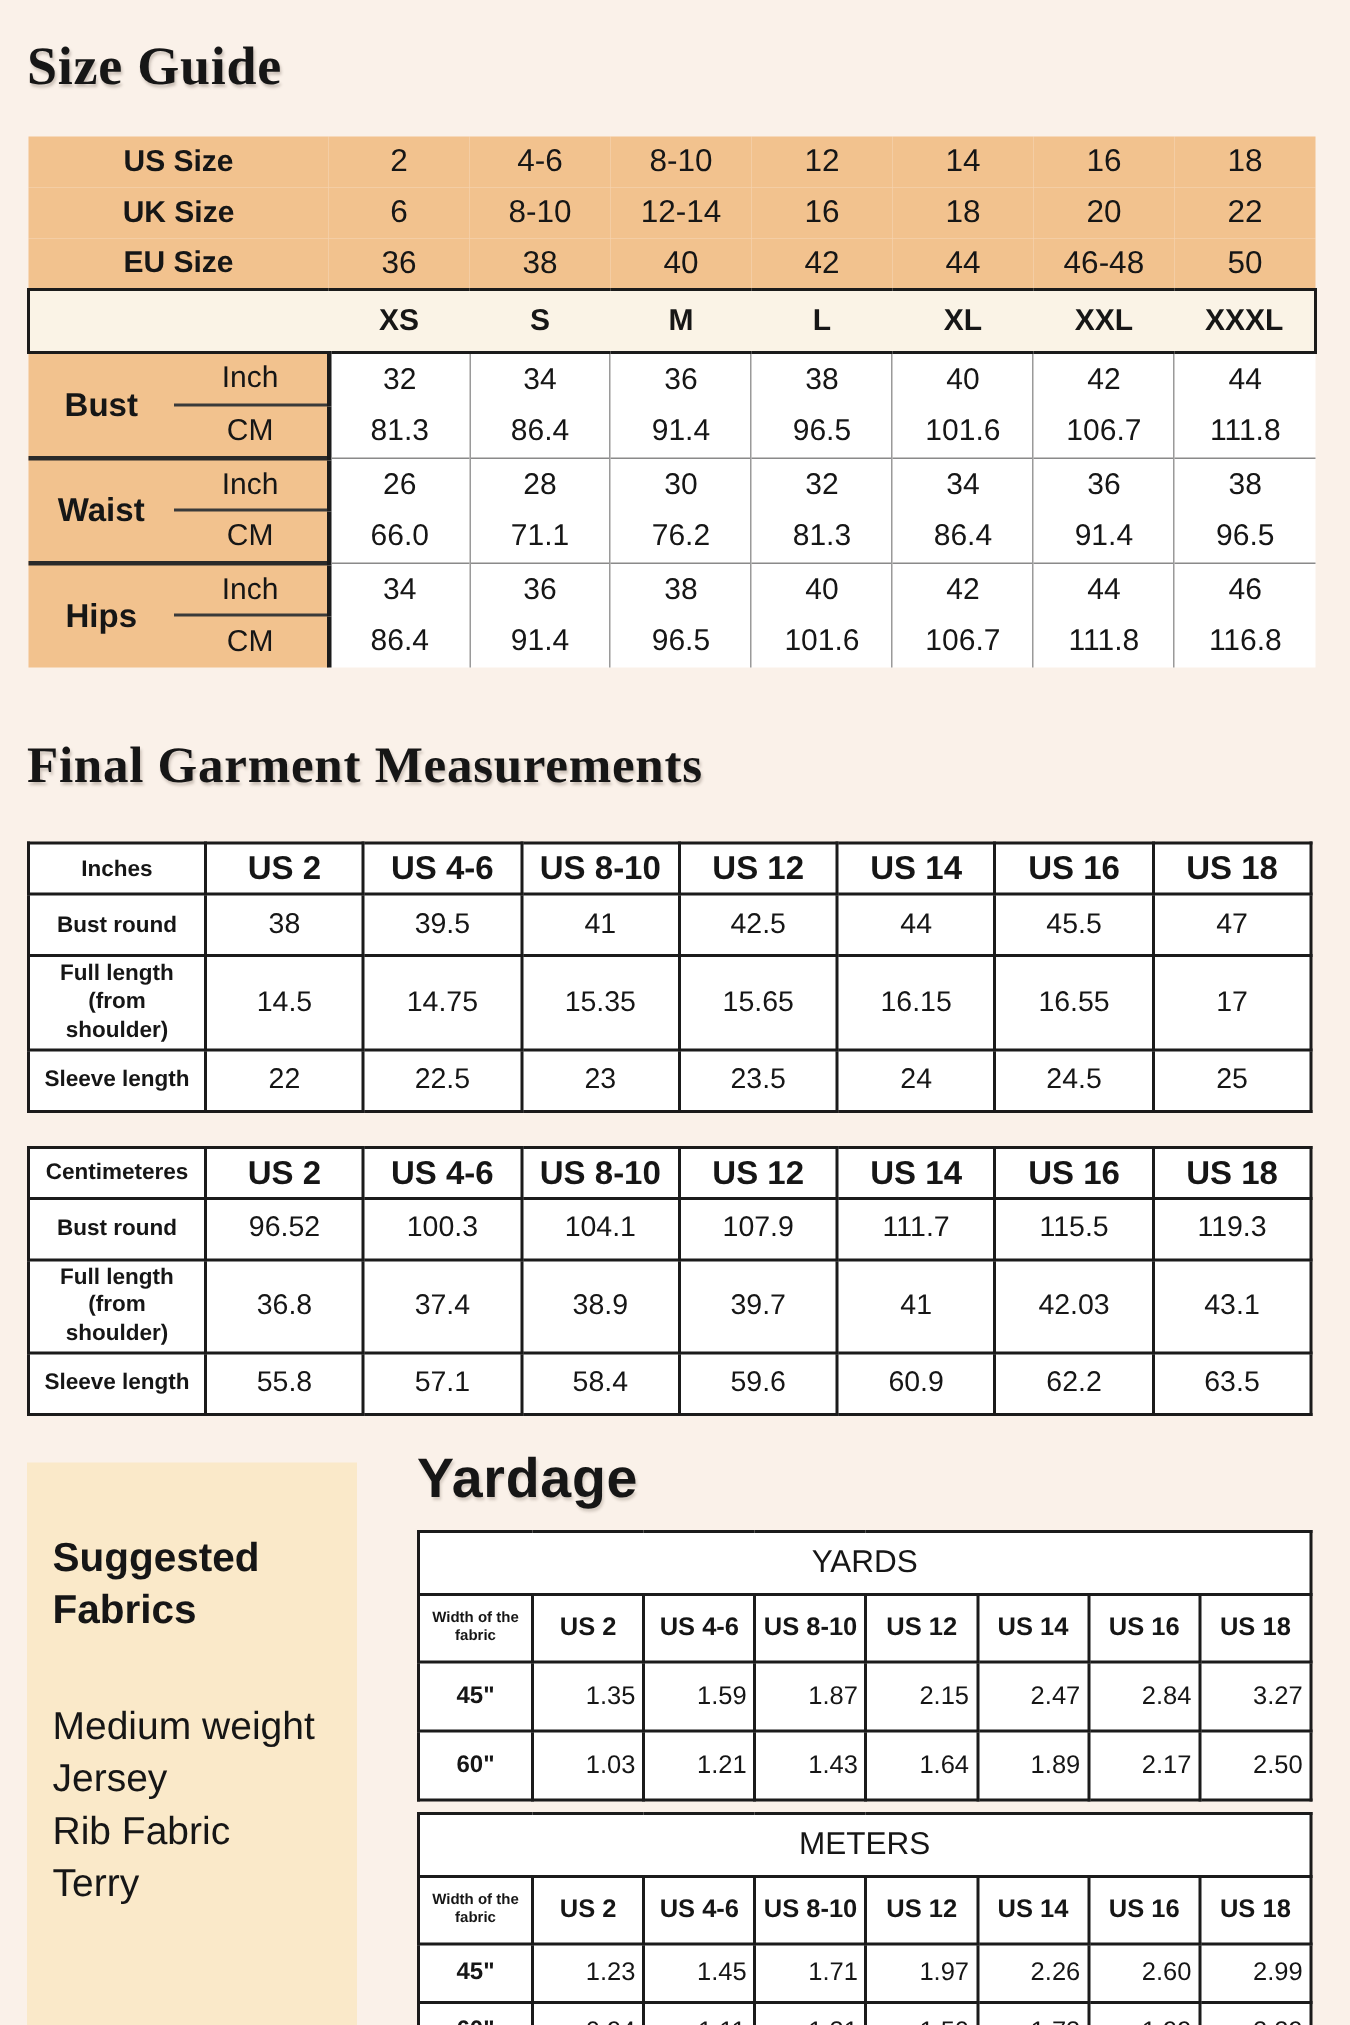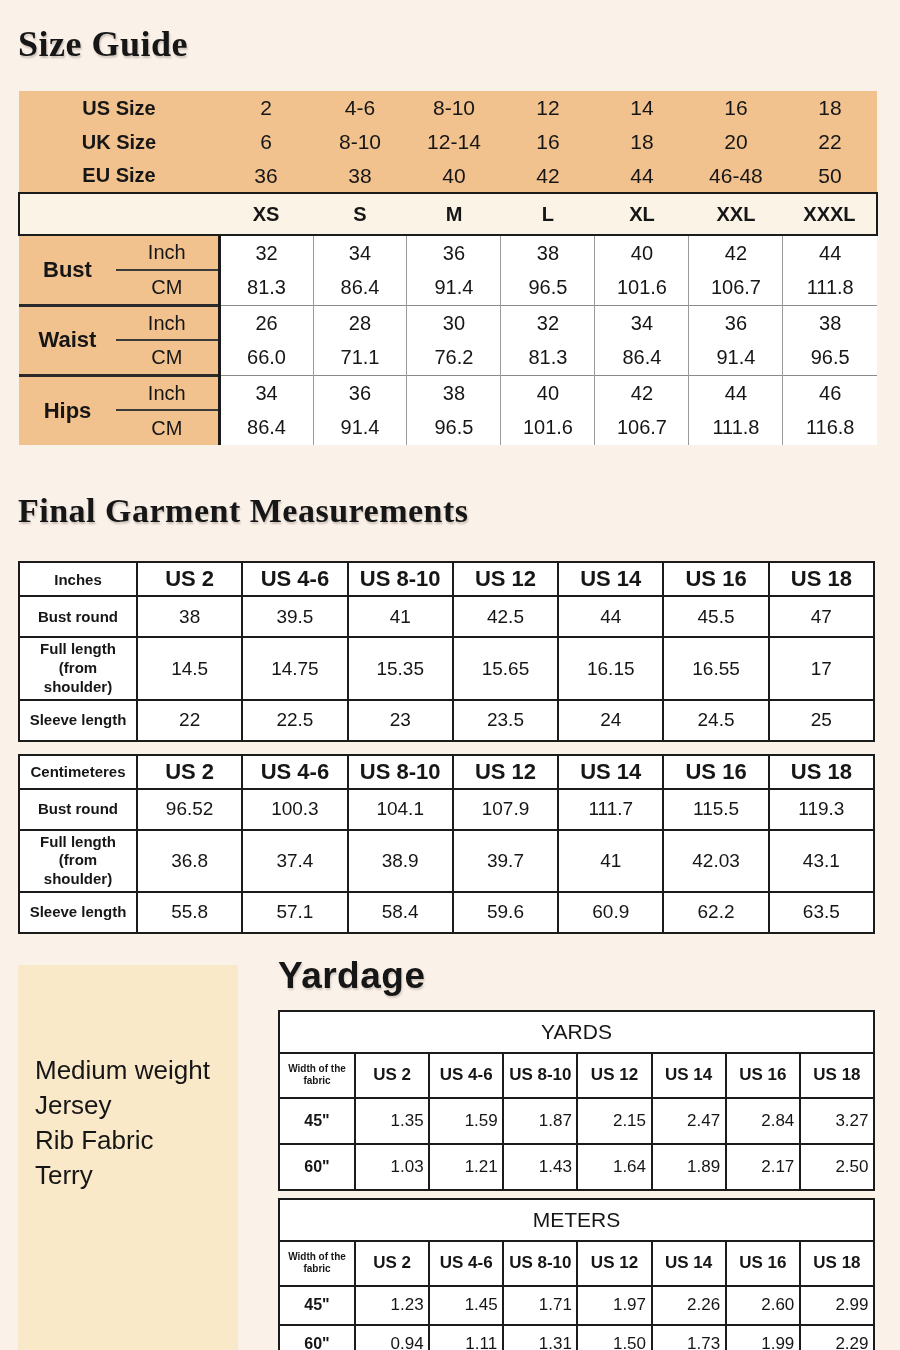--- a/index.html
+++ b/index.html
@@ -52,21 +52,21 @@
   .c-unit-inch{border-bottom:2px solid #3a3a3a;}
   .c-data{background:#ffffff;font-size:20px;height:35px;border-left:1px solid var(--line_gray);}
   tr.g-sep > td{border-top:1.5px solid #8a8a8a;}
   tr.g-sep > td.c-group, tr.g-sep > td.c-unit-cell{border-top:3px solid #2a2a2a;}
 
   
   .g-table{
     border-collapse:collapse;table-layout:fixed;
     width:857px;margin:31px 0 0 18px;text-align:center;
   }
-  .g-table.cm{margin-top:12px;}
+  .g-table.cm{margin-top:22px;}
   .g-table col.gc-label{width:118px;}
   .g-table th,.g-table td{border:2px solid var(--line_dark);background:#fff;}
   .g-unit{font-size:15px;font-weight:700;height:34px;}
   .g-size{font-size:22px;font-weight:700;}
   .g-rowlabel{font-size:15px;font-weight:700;line-height:1.25;padding:2px 6px;}
   .g-val{font-size:19px;height:41px;font-weight:400;}
 
   
   .yardage-section{display:flex;margin:22px 0 0 18px;}
   .fabrics-box{
@@ -309,20 +309,21 @@
         <td class="g-val">59.6</td>
         <td class="g-val">60.9</td>
         <td class="g-val">62.2</td>
         <td class="g-val">63.5</td>
       </tr>
   </tbody>
 </table>
 
 <div class="yardage-section">
   <aside class="fabrics-box">
+    <div class="fabrics-title">Suggested Fabrics</div>
     <div class="fabrics-list">
       <div>Medium weight</div>
       <div>Jersey</div>
       <div>Rib Fabric</div>
       <div>Terry</div>
     </div>
   </aside>
 
   <div class="yardage-col">
     <h2 id="title-yardage">Yardage</h2>

